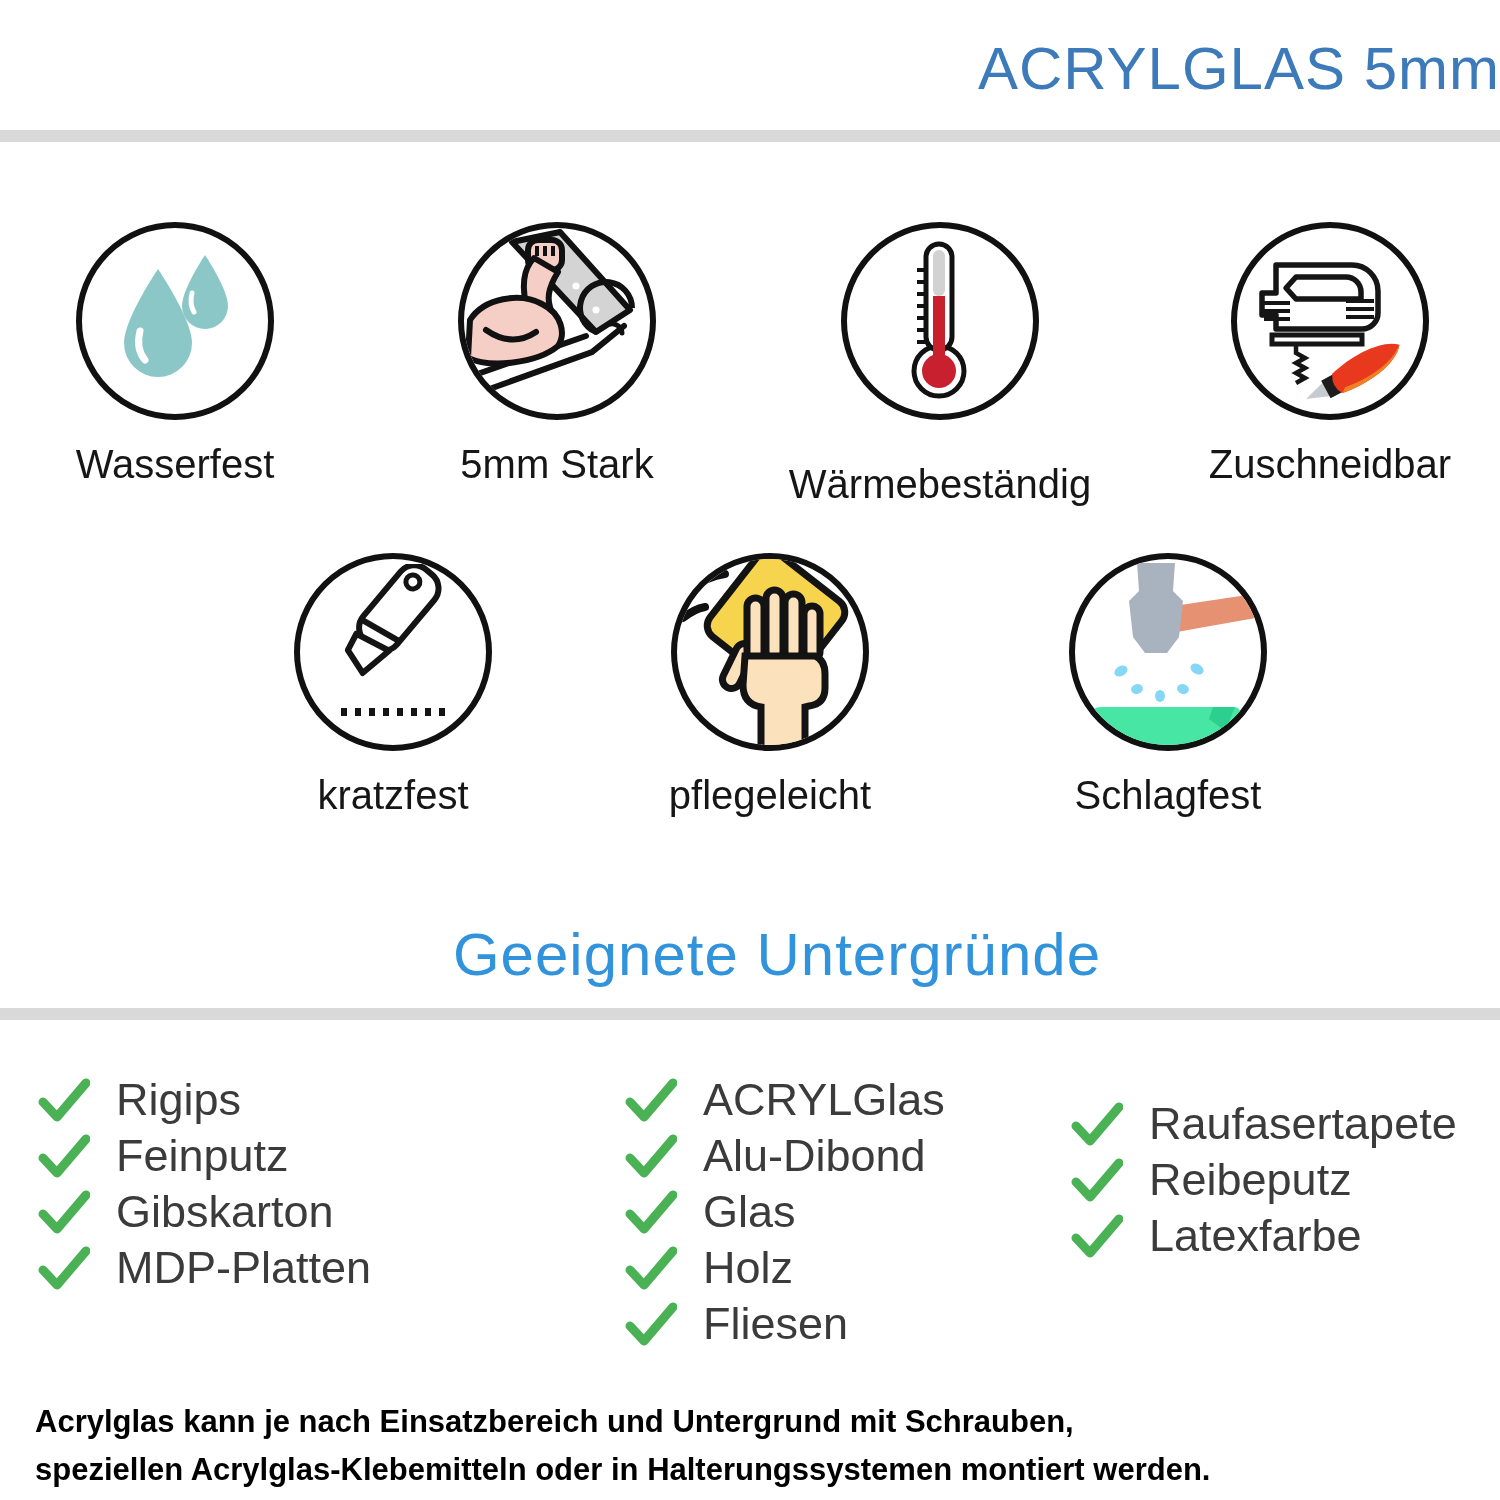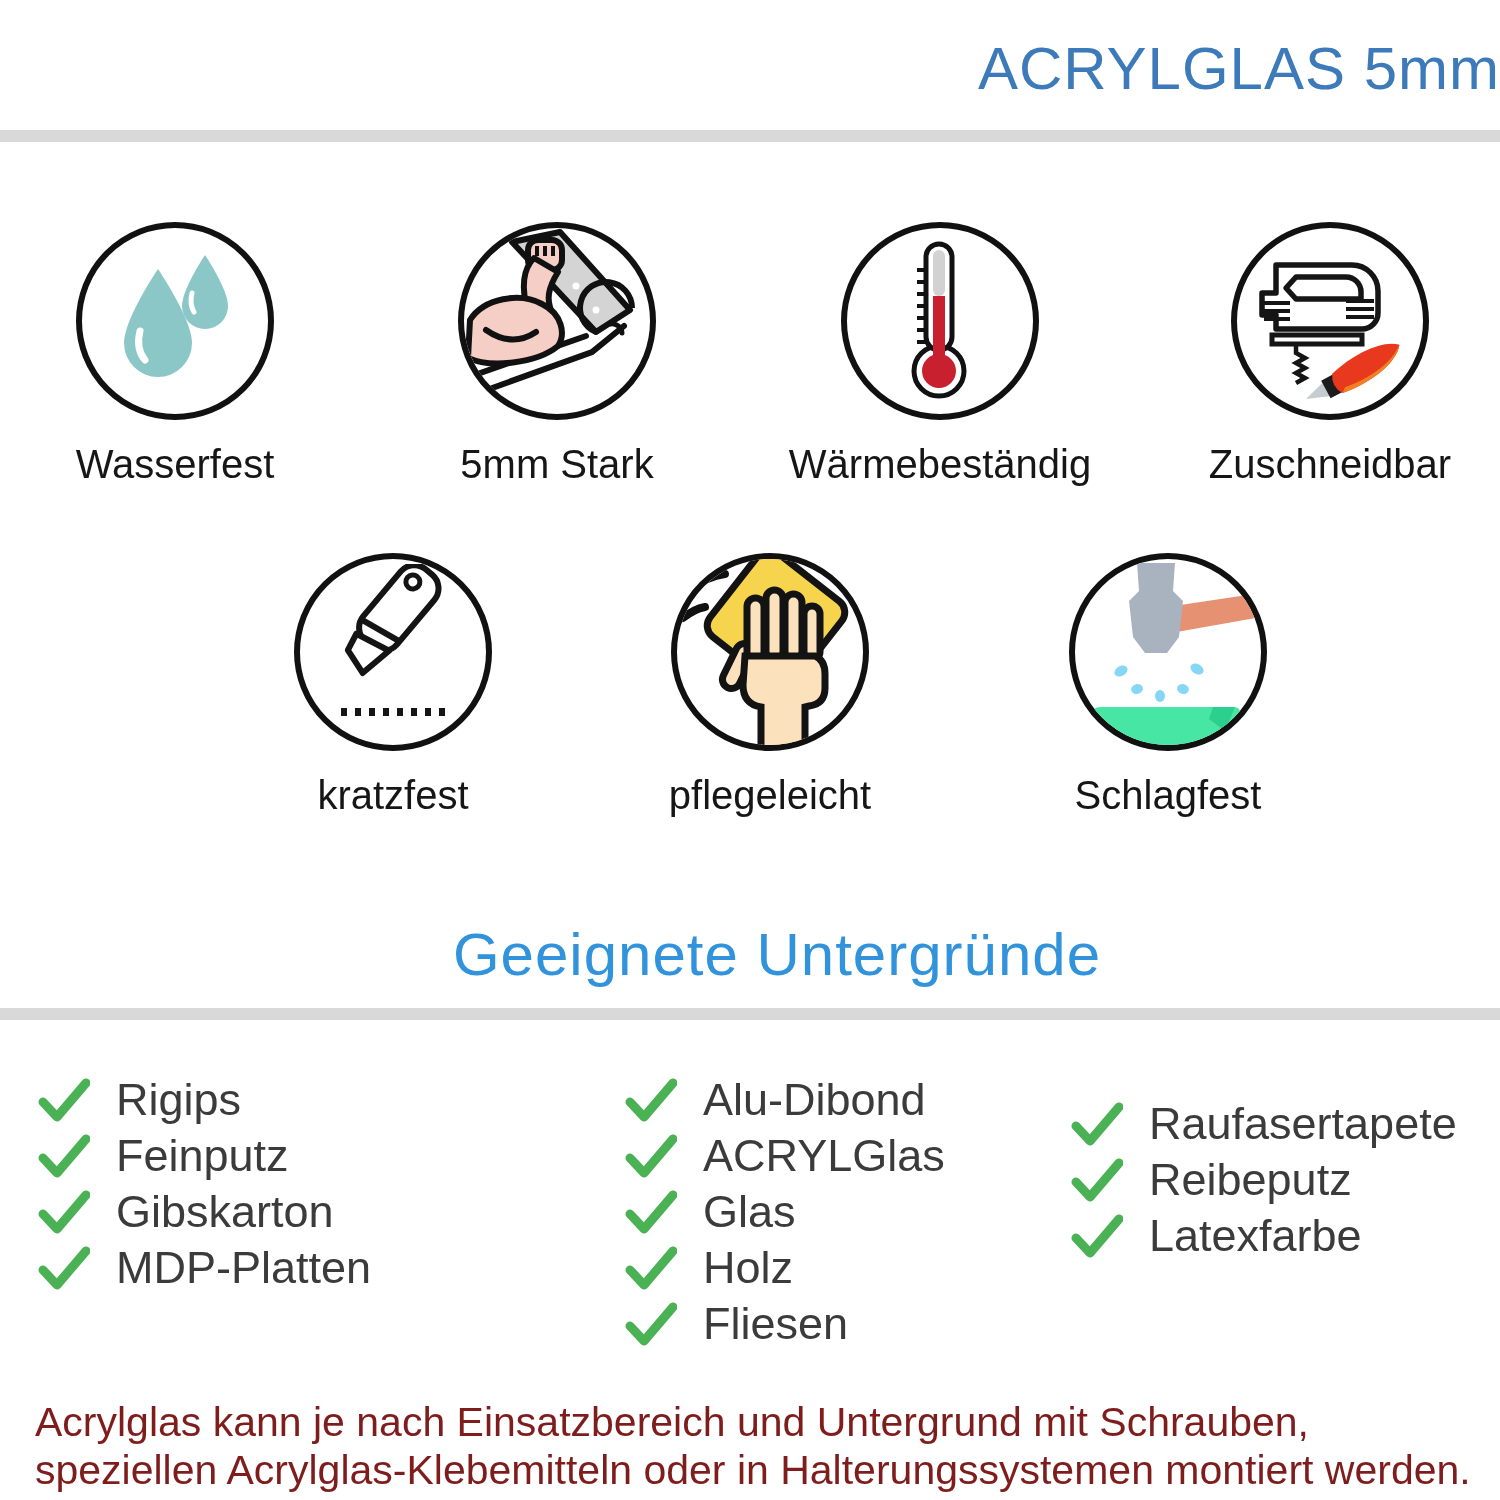--- a/index.html
+++ b/index.html
@@ -33,21 +33,21 @@
   .check-col{position:absolute;top:1072px;display:flex;flex-direction:column;}
   .check-col.c1{left:38px;justify-content:space-between;}
   .check-col.c2{left:625px;}
   .check-col.c3{left:1071px;margin-top:24px;}
   .check-item{height:56px;display:flex;align-items:center;gap:26px;}
   .check-item svg{flex:0 0 auto;}
   .check-label{font-size:45px;font-weight:500;color:#3b3b3b;white-space:nowrap;}
 
   .footer{
     position:absolute;left:35px;top:1398px;width:1450px;
-    font-size:41px;font-weight:400;color:#7f1d1d;line-height:48px;
+    font-size:31px;font-weight:700;color:#000000;line-height:48px;
   }
 </style>
 </head>
 <body>
 
 <div class="canvas">
 
   <div class="main-title">ACRYLGLAS 5mm</div>
   <div class="divider top"></div>
 
@@ -77,21 +77,21 @@
         <rect x="64" y="12" width="34" height="30" rx="10" fill="#f5cec5" stroke="#111" stroke-width="6"></rect>
         <path d="M73 18 v10 M81 18 v10 M89 18 v10" stroke="#111" stroke-width="4" fill="none"></path>
         <path d="M64 84 C56 56 60 40 70 30 L94 44 C84 60 82 72 88 84 Z" fill="#f5cec5" stroke="#111" stroke-width="6" stroke-linejoin="round"></path>
         <path d="M6 92 C20 70 56 64 78 76 C98 86 102 106 94 118 C72 136 26 140 4 130 Z" fill="#f5cec5" stroke="#111" stroke-width="6" stroke-linejoin="round"></path>
         <path d="M22 102 Q48 120 72 104" stroke="#111" stroke-width="6" fill="none" stroke-linecap="round"></path>
       </svg>
     </div>
     <div class="f-label">5mm Stark</div>
   </div>
 
-  <div class="feature r1" style="left:775px;">
+  <div class="feature r1" style="left:775px;gap:20px;">
     <div class="icon-circle">
       <svg width="90" height="162" viewBox="0 0 90 162">
         <circle cx="44" cy="131" r="25" fill="#fff" stroke="#111" stroke-width="5"></circle>
         <rect x="31" y="4" width="26" height="106" rx="13" fill="#fff" stroke="#111" stroke-width="5"></rect>
         <rect x="38" y="10" width="12" height="46" rx="6" fill="#d2d2d2"></rect>
         <rect x="38" y="56" width="12" height="66" fill="#c8202f"></rect>
         <circle cx="44" cy="131" r="17" fill="#c8202f"></circle>
         <path d="M22 30 h9 M22 42 h9 M22 54 h9 M22 66 h9 M22 78 h9 M22 90 h9 M22 102 h9" stroke="#111" stroke-width="4"></path>
       </svg>
     </div>
@@ -197,27 +197,27 @@
         </svg>
       <span class="check-label">MDP-Platten</span>
     </div>
   </div>
 
   <div class="check-col c2">
     <div class="check-item">
       <svg width="52" height="46" viewBox="0 0 52 46">
           <path d="M5 25 L19 40 L48 6" fill="none" stroke="#4bb155" stroke-width="9" stroke-linecap="round" stroke-linejoin="round"></path>
         </svg>
+      <span class="check-label">ACRYLGlas</span>
+    </div>
+    <div class="check-item">
+      <svg width="52" height="46" viewBox="0 0 52 46">
+          <path d="M5 25 L19 40 L48 6" fill="none" stroke="#4bb155" stroke-width="9" stroke-linecap="round" stroke-linejoin="round"></path>
+        </svg>
       <span class="check-label">Alu-Dibond</span>
-    </div>
-    <div class="check-item">
-      <svg width="52" height="46" viewBox="0 0 52 46">
-          <path d="M5 25 L19 40 L48 6" fill="none" stroke="#4bb155" stroke-width="9" stroke-linecap="round" stroke-linejoin="round"></path>
-        </svg>
-      <span class="check-label">ACRYLGlas</span>
     </div>
     <div class="check-item">
       <svg width="52" height="46" viewBox="0 0 52 46">
           <path d="M5 25 L19 40 L48 6" fill="none" stroke="#4bb155" stroke-width="9" stroke-linecap="round" stroke-linejoin="round"></path>
         </svg>
       <span class="check-label">Glas</span>
     </div>
     <div class="check-item">
       <svg width="52" height="46" viewBox="0 0 52 46">
           <path d="M5 25 L19 40 L48 6" fill="none" stroke="#4bb155" stroke-width="9" stroke-linecap="round" stroke-linejoin="round"></path>

